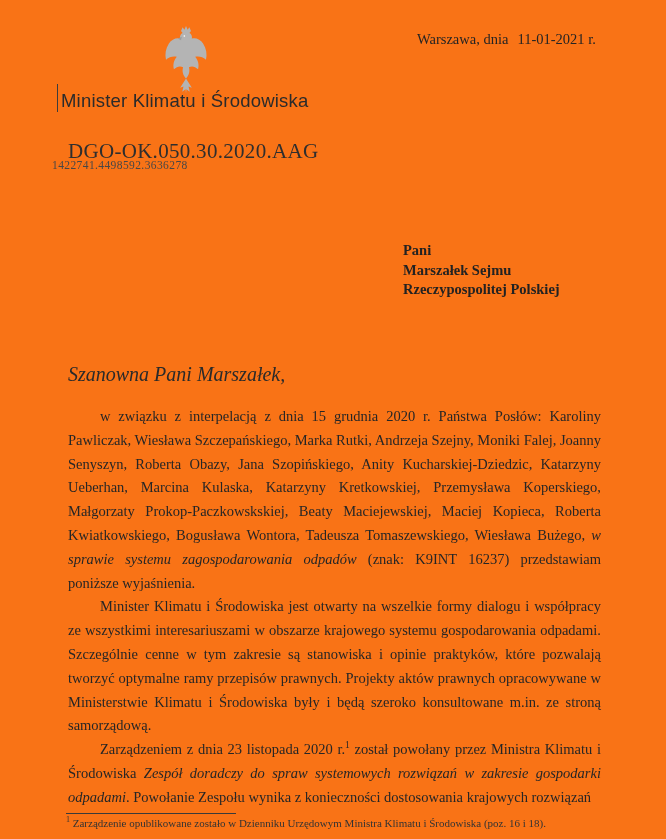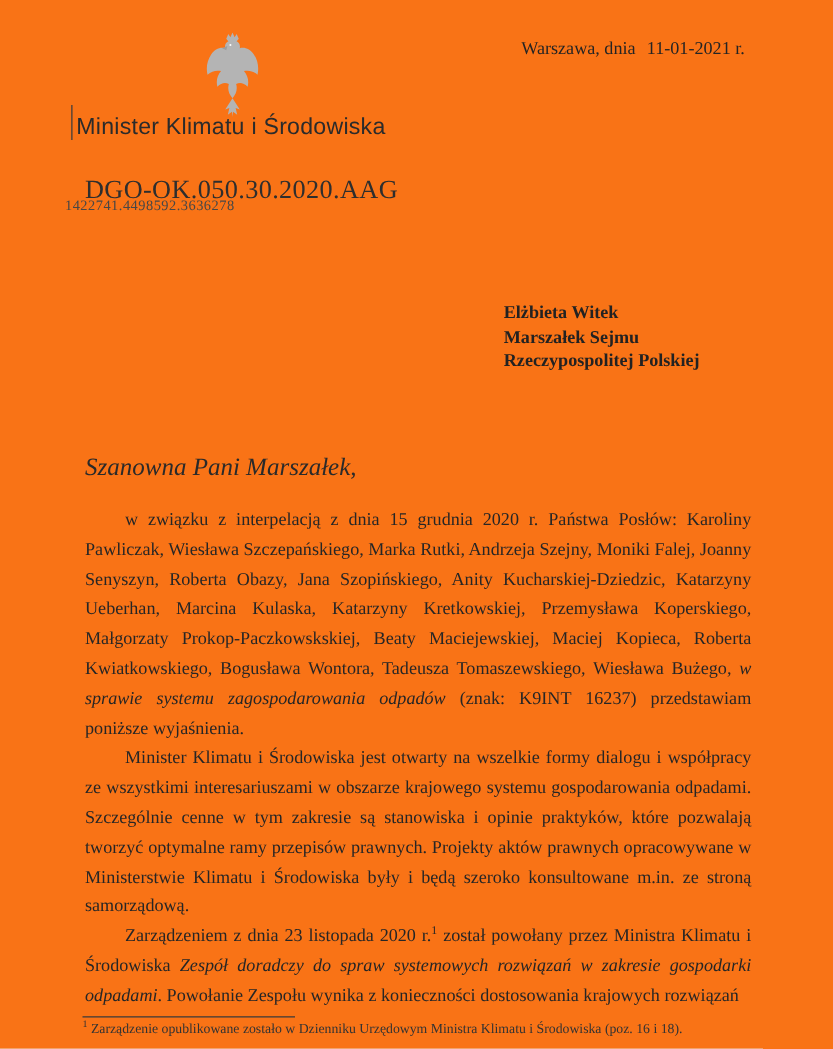--- a/index.html
+++ b/index.html
@@ -87,21 +87,21 @@
 
   <div class="minister-row">
     <div class="caret"></div>
     <div class="minister-title">Minister Klimatu i Środowiska</div>
   </div>
 
   <div class="ref-number">DGO-OK.050.30.2020.AAG</div>
   <div class="doc-id">1422741.4498592.3636278</div>
 
   <div class="recipient">
-    <div>Elżbieta Witek</div>
+    <div>Pani</div>
     <div>Marszałek Sejmu</div>
     <div>Rzeczypospolitej Polskiej</div>
   </div>
 
   <div class="salutation">Szanowna Pani Marszałek,</div>
 
   <div class="letter-body">
     <p><span>w związku z interpelacją z dnia 15 grudnia 2020 r. Państwa Posłów: Karoliny Pawliczak, Wiesława Szczepańskiego, Marka Rutki, Andrzeja Szejny, Moniki Falej, Joanny Senyszyn, Roberta Obazy, Jana Szopińskiego, Anity Kucharskiej-Dziedzic, Katarzyny Ueberhan, Marcina Kulaska, Katarzyny Kretkowskiej, Przemysława Koperskiego, Małgorzaty Prokop-Paczkowskskiej, Beaty Maciejewskiej, Maciej Kopieca, Roberta Kwiatkowskiego, Bogusława Wontora, Tadeusza Tomaszewskiego, Wiesława Bużego, </span><span class="it">w sprawie systemu zagospodarowania odpadów</span><span> (znak: K9INT 16237) przedstawiam poniższe wyjaśnienia.</span></p>
     <p><span>Minister Klimatu i Środowiska jest otwarty na wszelkie formy dialogu i współpracy ze wszystkimi interesariuszami w obszarze krajowego systemu gospodarowania odpadami. Szczególnie cenne w tym zakresie są stanowiska i opinie praktyków, które pozwalają tworzyć optymalne ramy przepisów prawnych. Projekty aktów prawnych opracowywane w Ministerstwie Klimatu i Środowiska były i będą szeroko konsultowane m.in. ze stroną samorządową.</span></p>
     <p><span>Zarządzeniem z dnia 23 listopada 2020 r.</span><sup class="sup">1</sup><span> został powołany przez Ministra Klimatu i Środowiska </span><span class="it">Zespół doradczy do spraw systemowych rozwiązań w zakresie gospodarki odpadami</span><span>. Powołanie Zespołu wynika z konieczności dostosowania krajowych rozwiązań</span></p>

